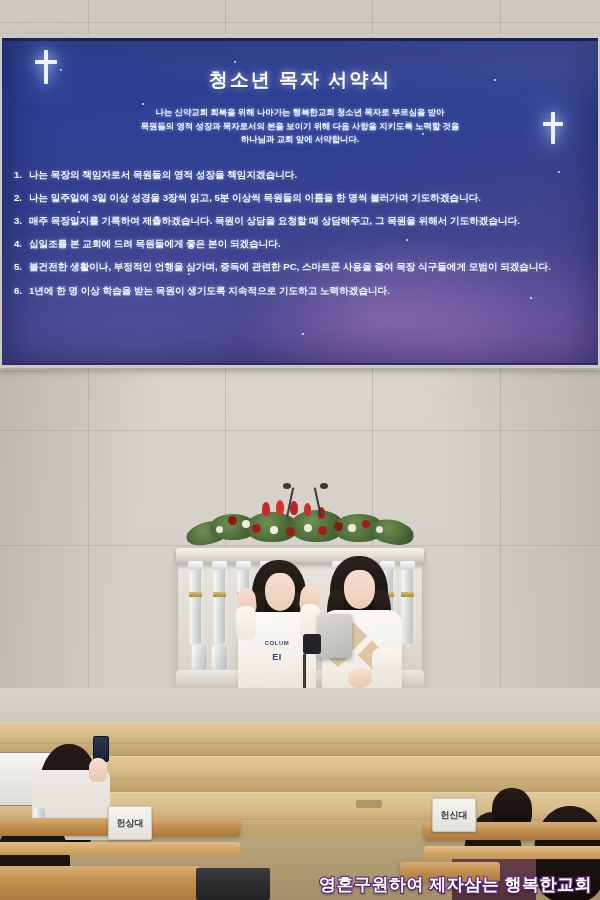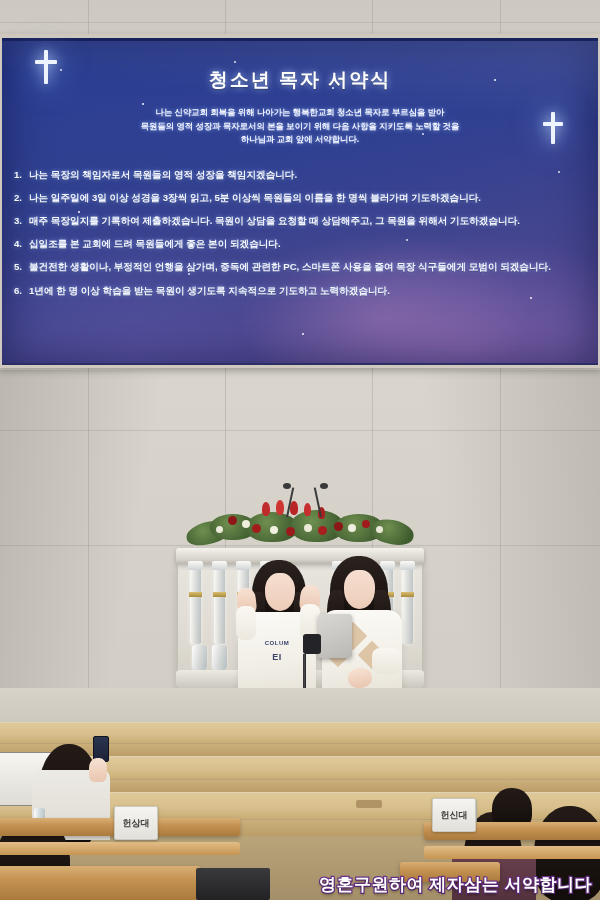--- a/index.html
+++ b/index.html
@@ -516,18 +516,18 @@
   <div class="bottle" style="left:466px; top:800px; height:26px;"></div>
 
   <div class="pew" style="left:-10px; top:818px; width:250px; height:18px;"></div>
   <div class="pew-rail" style="left:-10px; top:842px; width:250px; height:13px;"></div>
   <div class="pew" style="left:-10px; top:866px; width:210px; height:34px;"></div>
   <div class="pew" style="left:424px; top:822px; width:186px; height:18px;"></div>
   <div class="pew-rail" style="left:424px; top:846px; width:186px; height:13px;"></div>
   <div class="pew" style="left:400px; top:862px; width:100px; height:20px;"></div>
   <div class="speaker-box"></div>
 
-  <div class="sign" style="left:114px; top:806px;">헌상대</div>
+  <div class="sign" style="left:108px; top:806px;">헌상대</div>
   <div class="sign" style="left:432px; top:798px;text-align:right;">헌신대</div>
 
-  <div class="watermark">영혼구원하여 제자삼는 서약합니다</div>
+  <div class="watermark">영혼구원하여 제자삼는 행복한교회</div>
 
 </div>
 
 </body></html>

